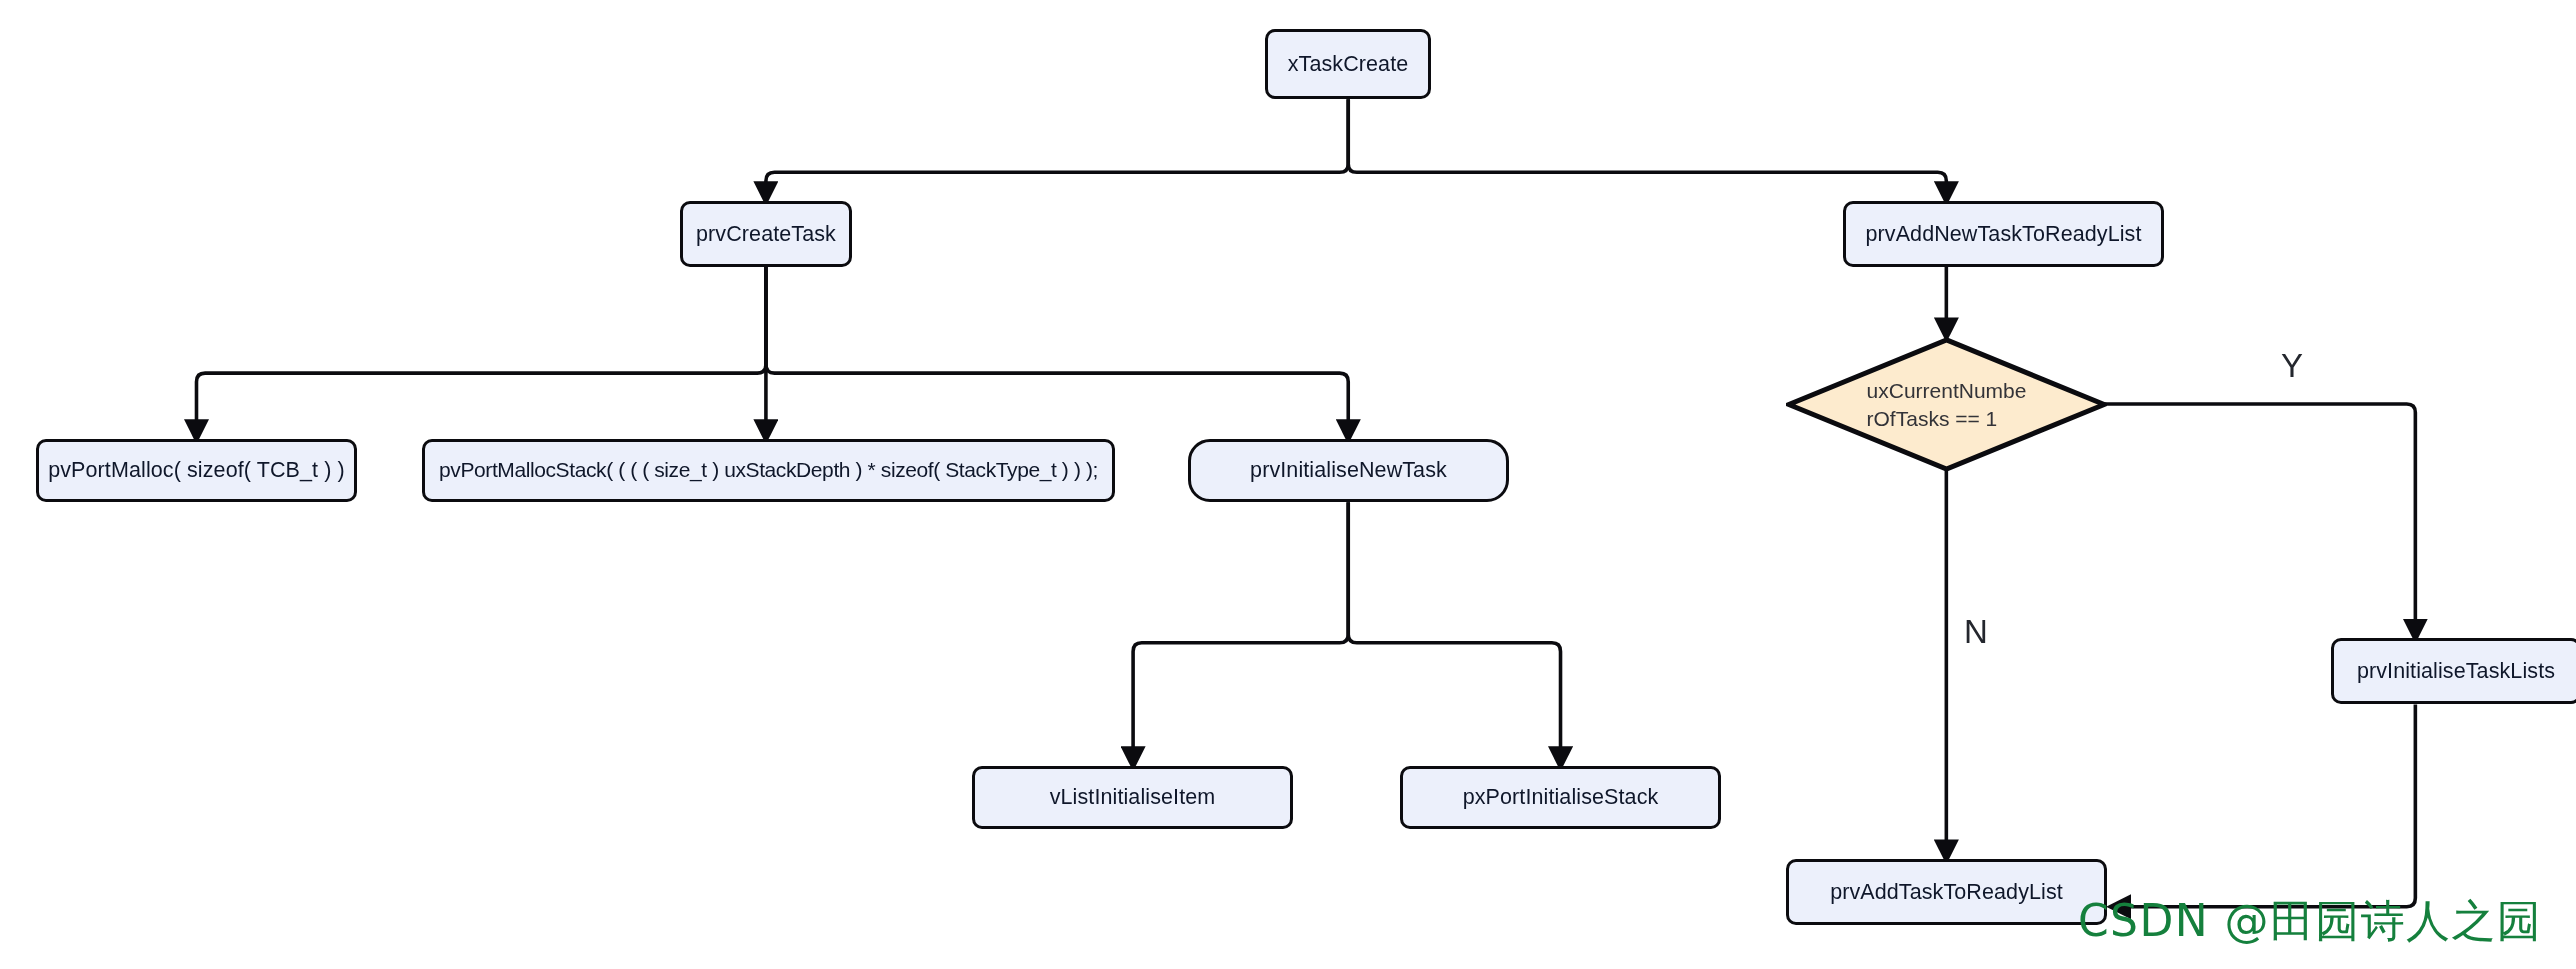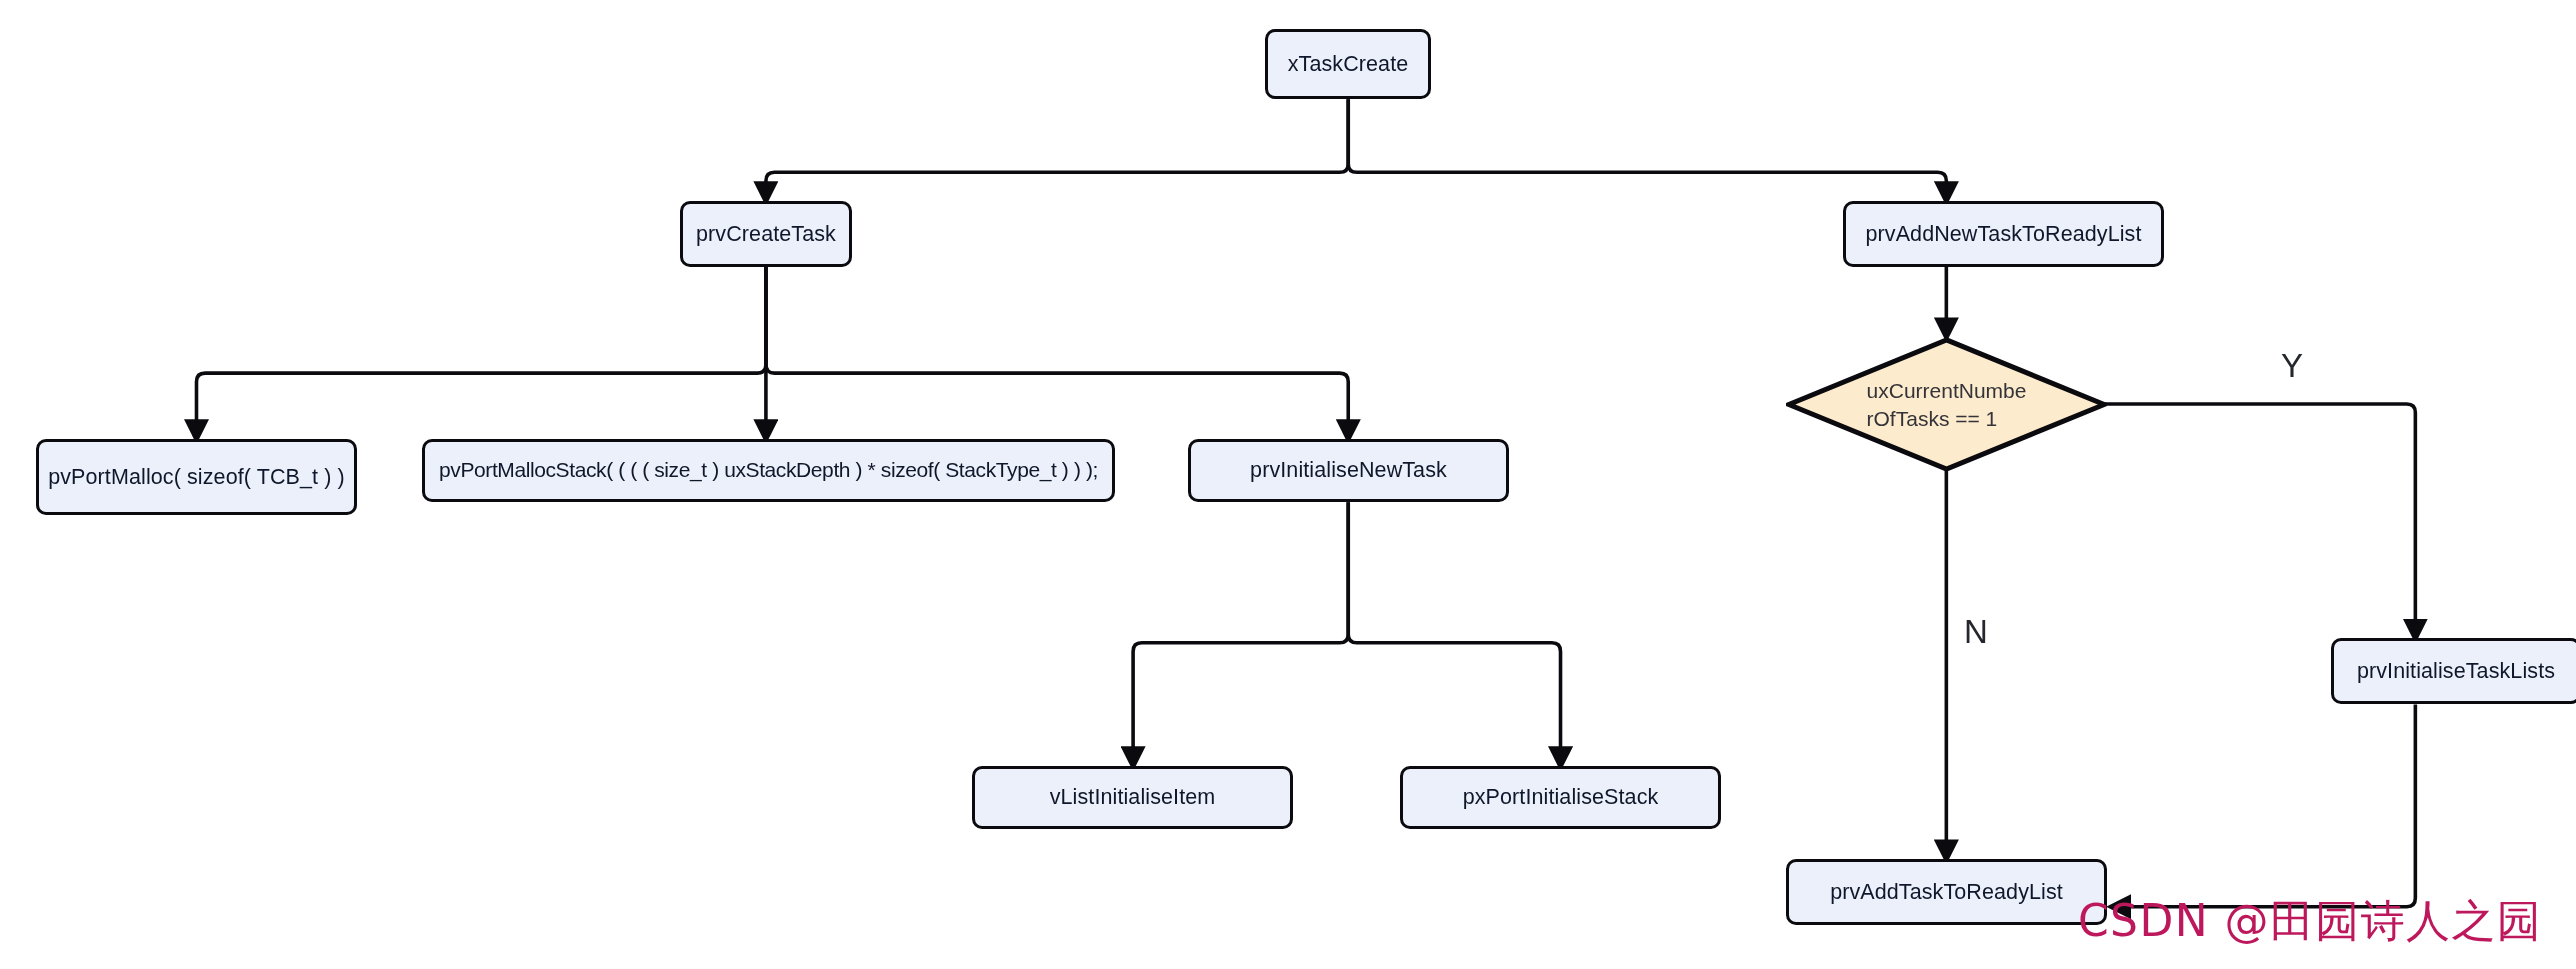--- a/index.html
+++ b/index.html
@@ -72,21 +72,21 @@
   }
   .edge-label {
     position: absolute;
     color: #24272e;
     font-size: 33px;
     line-height: 1;
     font-family: "Liberation Sans", sans-serif;
   }
   .watermark {
     position: absolute;
-    color: #be185d;
+    color: #15803d;
     font-size: 44px;
     line-height: 1;
     letter-spacing: 1.4px;
     font-family: "DejaVu Sans", sans-serif;
     white-space: nowrap;
     user-select: none;
   }
 </style>
 </head>
 <body>
@@ -130,29 +130,29 @@
   </div>
 
   <div class="node" style="left:680px; top:201px; width:172px; height:66px;">
     <span>prvCreateTask</span>
   </div>
 
   <div class="node" style="left:1843px; top:201px; width:321px; height:66px;">
     <span>prvAddNewTaskToReadyList</span>
   </div>
 
-  <div class="node" style="left:36px; top:439px; width:321px; height:76px;">
+  <div class="node" style="left:36px; top:439px; width:321px; height:63px;">
     <span>pvPortMalloc( sizeof( TCB_t ) )</span>
   </div>
 
   <div class="node wide-code" style="left:422px; top:439px; width:693px; height:63px;">
     <span>pvPortMallocStack( ( ( ( size_t ) uxStackDepth ) * sizeof( StackType_t ) ) );</span>
   </div>
 
-  <div class="node" style="left:1188px; top:439px; width:321px; height:63px;">
+  <div class="node" style="left:1188px; top:439px; width:321px; height:63px;border-radius:22px;">
     <span>prvInitialiseNewTask</span>
   </div>
 
   <div class="node" style="left:972px; top:766px; width:321px; height:63px;">
     <span>vListInitialiseItem</span>
   </div>
 
   <div class="node" style="left:1400px; top:766px; width:321px; height:63px;">
     <span>pxPortInitialiseStack</span>
   </div>

